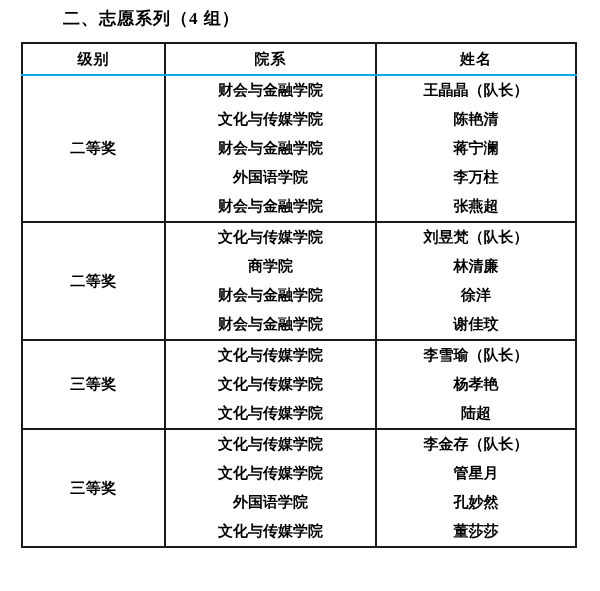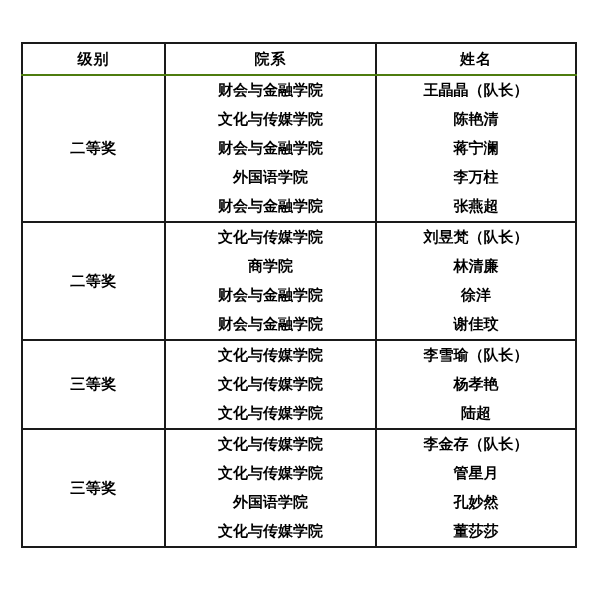--- a/index.html
+++ b/index.html
@@ -43,38 +43,39 @@
     border-right: 2px solid #1a1a1a;
     text-align: center;
     vertical-align: middle;
     font-weight: bold;
     font-size: 15px;
     padding: 0;
     overflow: hidden;
   }
   table.awards thead th {
     height: 30px;
-    border-bottom: 2px solid #4d7c0f;
+    border-bottom: 2px solid #0ea5e9;
     letter-spacing: 1px;
   }
   table.awards tbody td {
     height: 29px;
   }
   table.awards tbody tr.group-start td {
     border-top: 2px solid #1a1a1a;
   }
   table.awards td.level {
     letter-spacing: 0.5px;
     margin-top: 6px;
   }
 </style>
 </head>
 <body>
 
 <div class="page">
+  <div class="doc-title">二、志愿系列（4 组）</div>
 
   <table class="awards">
     <colgroup>
       <col class="c-level">
       <col class="c-dept">
       <col class="c-name">
     </colgroup>
     <thead>
       <tr>
         <th>级别</th>

